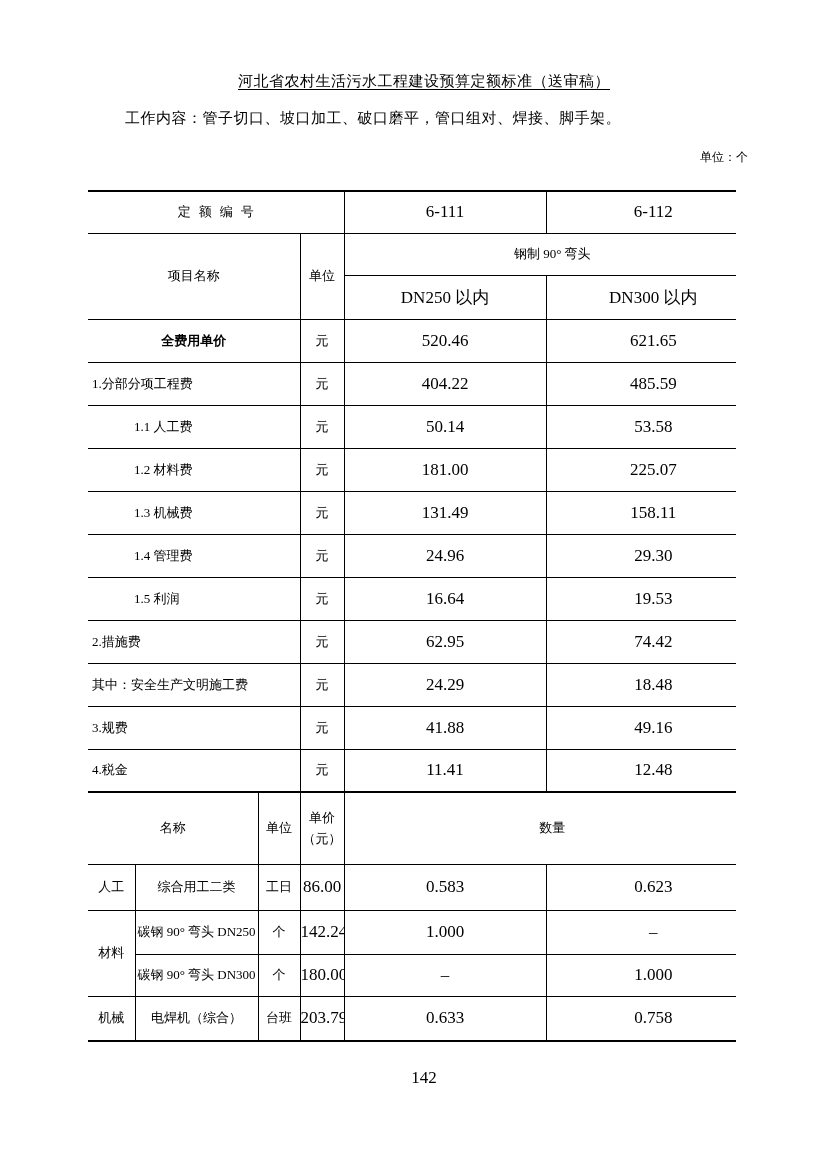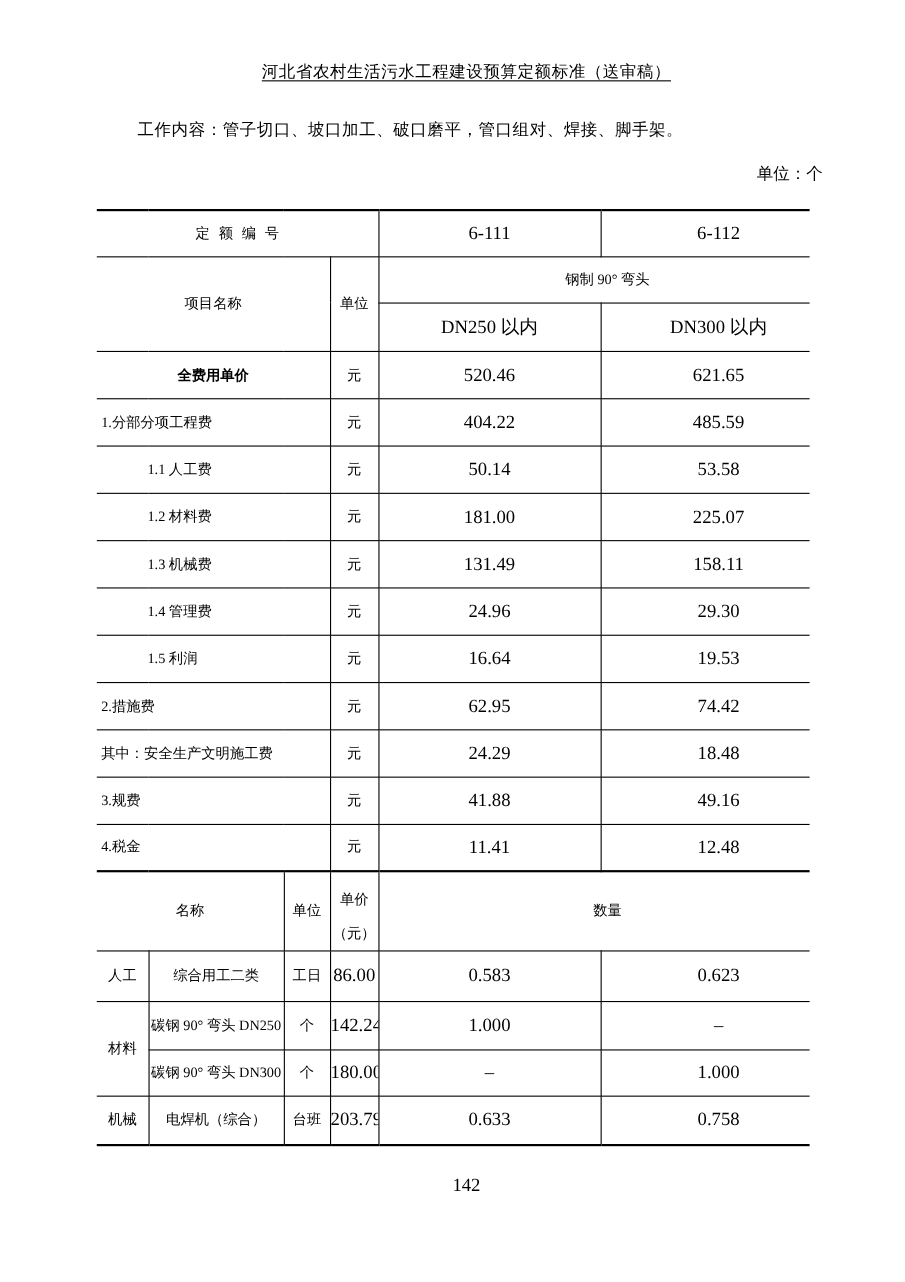--- a/index.html
+++ b/index.html
@@ -5,49 +5,49 @@
   * { margin: 0; padding: 0; box-sizing: border-box; }
   html, body { width: 823px; height: 1165px; background: #ffffff; }
   body {
     position: relative;
     font-family: "Liberation Serif", "DejaVu Serif", serif;
     color: #000000;
   }
   .content-col { position: absolute; left: 100px; width: 648px; }
 
   .doc-title {
-    top: 56px; text-align: center; font-size: 15px;
+    top: 72px; text-align: center; font-size: 15px;
     text-decoration: underline; text-underline-offset: 3px;
     letter-spacing: 0.5px;
   }
   .work-content {
     position: absolute; left: 125px; top: 109px;
     font-size: 15px; letter-spacing: 0.5px;
   }
-  .unit-note { top: 149px; text-align: right; font-size: 15px; }
+  .unit-note { top: 149px; text-align: right; font-size: 12px; }
 
   table.quota {
     position: absolute; left: 88px; top: 190px;
     width: 648px; border-collapse: collapse; table-layout: fixed;
     font-size: 13px;
   }
   td {
     border: 1px solid #000; text-align: center; vertical-align: middle;
     padding: 0; overflow: hidden;
   }
   td.el { border-left: none; }
   td.er { border-right: none; padding-left: 24px; }
   td.bt { border-top: 2px solid #000; }
   td.bb { border-bottom: 2px solid #000; }
   td.lab-left  { text-align: left; padding-left: 4px; }
   td.lab-indent{ text-align: left; padding-left: 46px; }
   td.bold { font-weight: bold; }
   td.num { font-size: 17px; text-align: center; }
   td.spaced { letter-spacing: 8px; text-indent: 8px; }
-  .two-line div { line-height: 21px; margin-top: 10px; }
+  .two-line div { line-height: 21px; }
 
   .page-number { top: 1068px; text-align: center; font-size: 17px; }
 </style>
 </head>
 <body>
 
 <div class="content-col doc-title">河北省农村生活污水工程建设预算定额标准（送审稿）</div>
 <div class="work-content">工作内容：管子切口、坡口加工、破口磨平，管口组对、焊接、脚手架。</div>
 <div class="content-col unit-note">单位：个</div>
 

